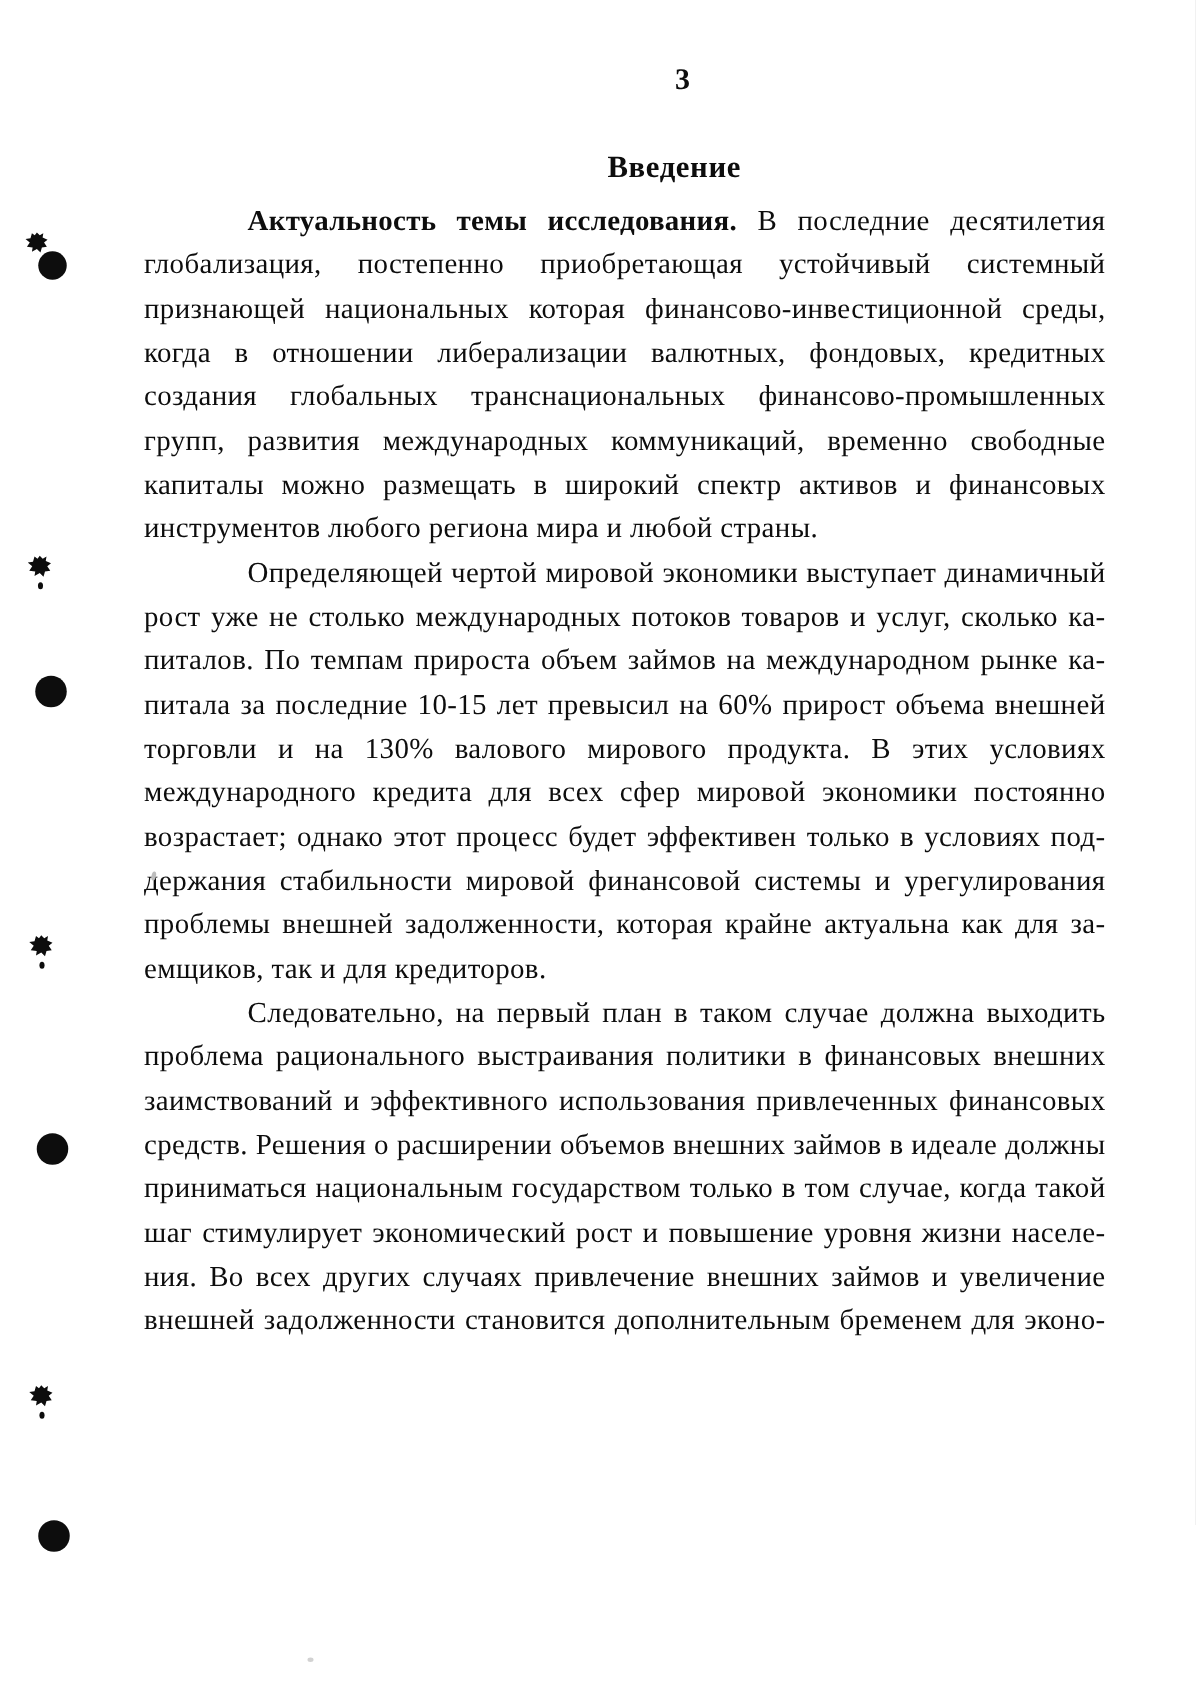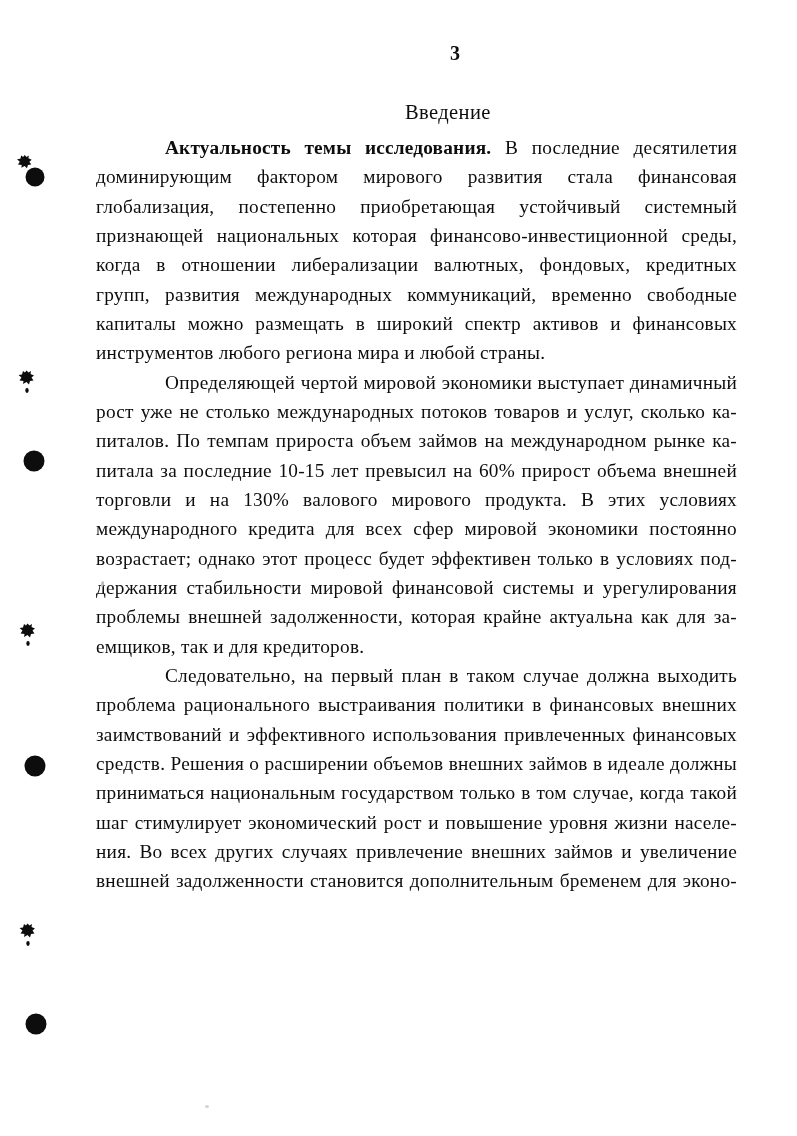--- a/index.html
+++ b/index.html
@@ -18,21 +18,21 @@
     top: 42px;
     font-size: 20px;
     font-weight: bold;
     letter-spacing: 0.3px;
   }
   .heading {
     position: absolute;
     left: 405px;
     top: 101px;
     font-size: 20.5px;
-    font-weight: normal;
+    font-weight: bold;
     letter-spacing: 0.4px;
   }
   .body-text {
     position: absolute;
     left: 96px;
     top: 133px;
     width: 641px;
     font-size: 19.3px;
     letter-spacing: 0.25px;
   }
@@ -65,24 +65,24 @@
 <body>
 
 <div class="page">
 
   <div class="page-number">3</div>
 
   <div class="heading">Введение</div>
 
   <div class="body-text">
       <div class="line indent"><b>Актуальность темы исследования.</b> В последние десятилетия</div>
-      <div class="line">доминирующим фактором мирового развития стала финансовая</div>
       <div class="line">глобализация, постепенно приобретающая устойчивый системный</div>
       <div class="line">признающей национальных которая финансово-инвестиционной среды,</div>
       <div class="line">когда в отношении либерализации валютных, фондовых, кредитных рынков,</div>
+      <div class="line">создания глобальных транснациональных финансово-промышленных</div>
       <div class="line">групп, развития международных коммуникаций, временно свободные</div>
       <div class="line">капиталы можно размещать в широкий спектр активов и финансовых</div>
       <div class="line para-end">инструментов любого региона мира и любой страны.</div>
       <div class="line indent">Определяющей чертой мировой экономики выступает динамичный</div>
       <div class="line">рост уже не столько международных потоков товаров и услуг, сколько ка-</div>
       <div class="line">питалов. По темпам прироста объем займов на международном рынке ка-</div>
       <div class="line">питала за последние 10-15 лет превысил на 60% прирост объема внешней</div>
       <div class="line">торговли и на 130% валового мирового продукта. В этих условиях значение</div>
       <div class="line">международного кредита для всех сфер мировой экономики постоянно</div>
       <div class="line">возрастает; однако этот процесс будет эффективен только в условиях под-</div>

